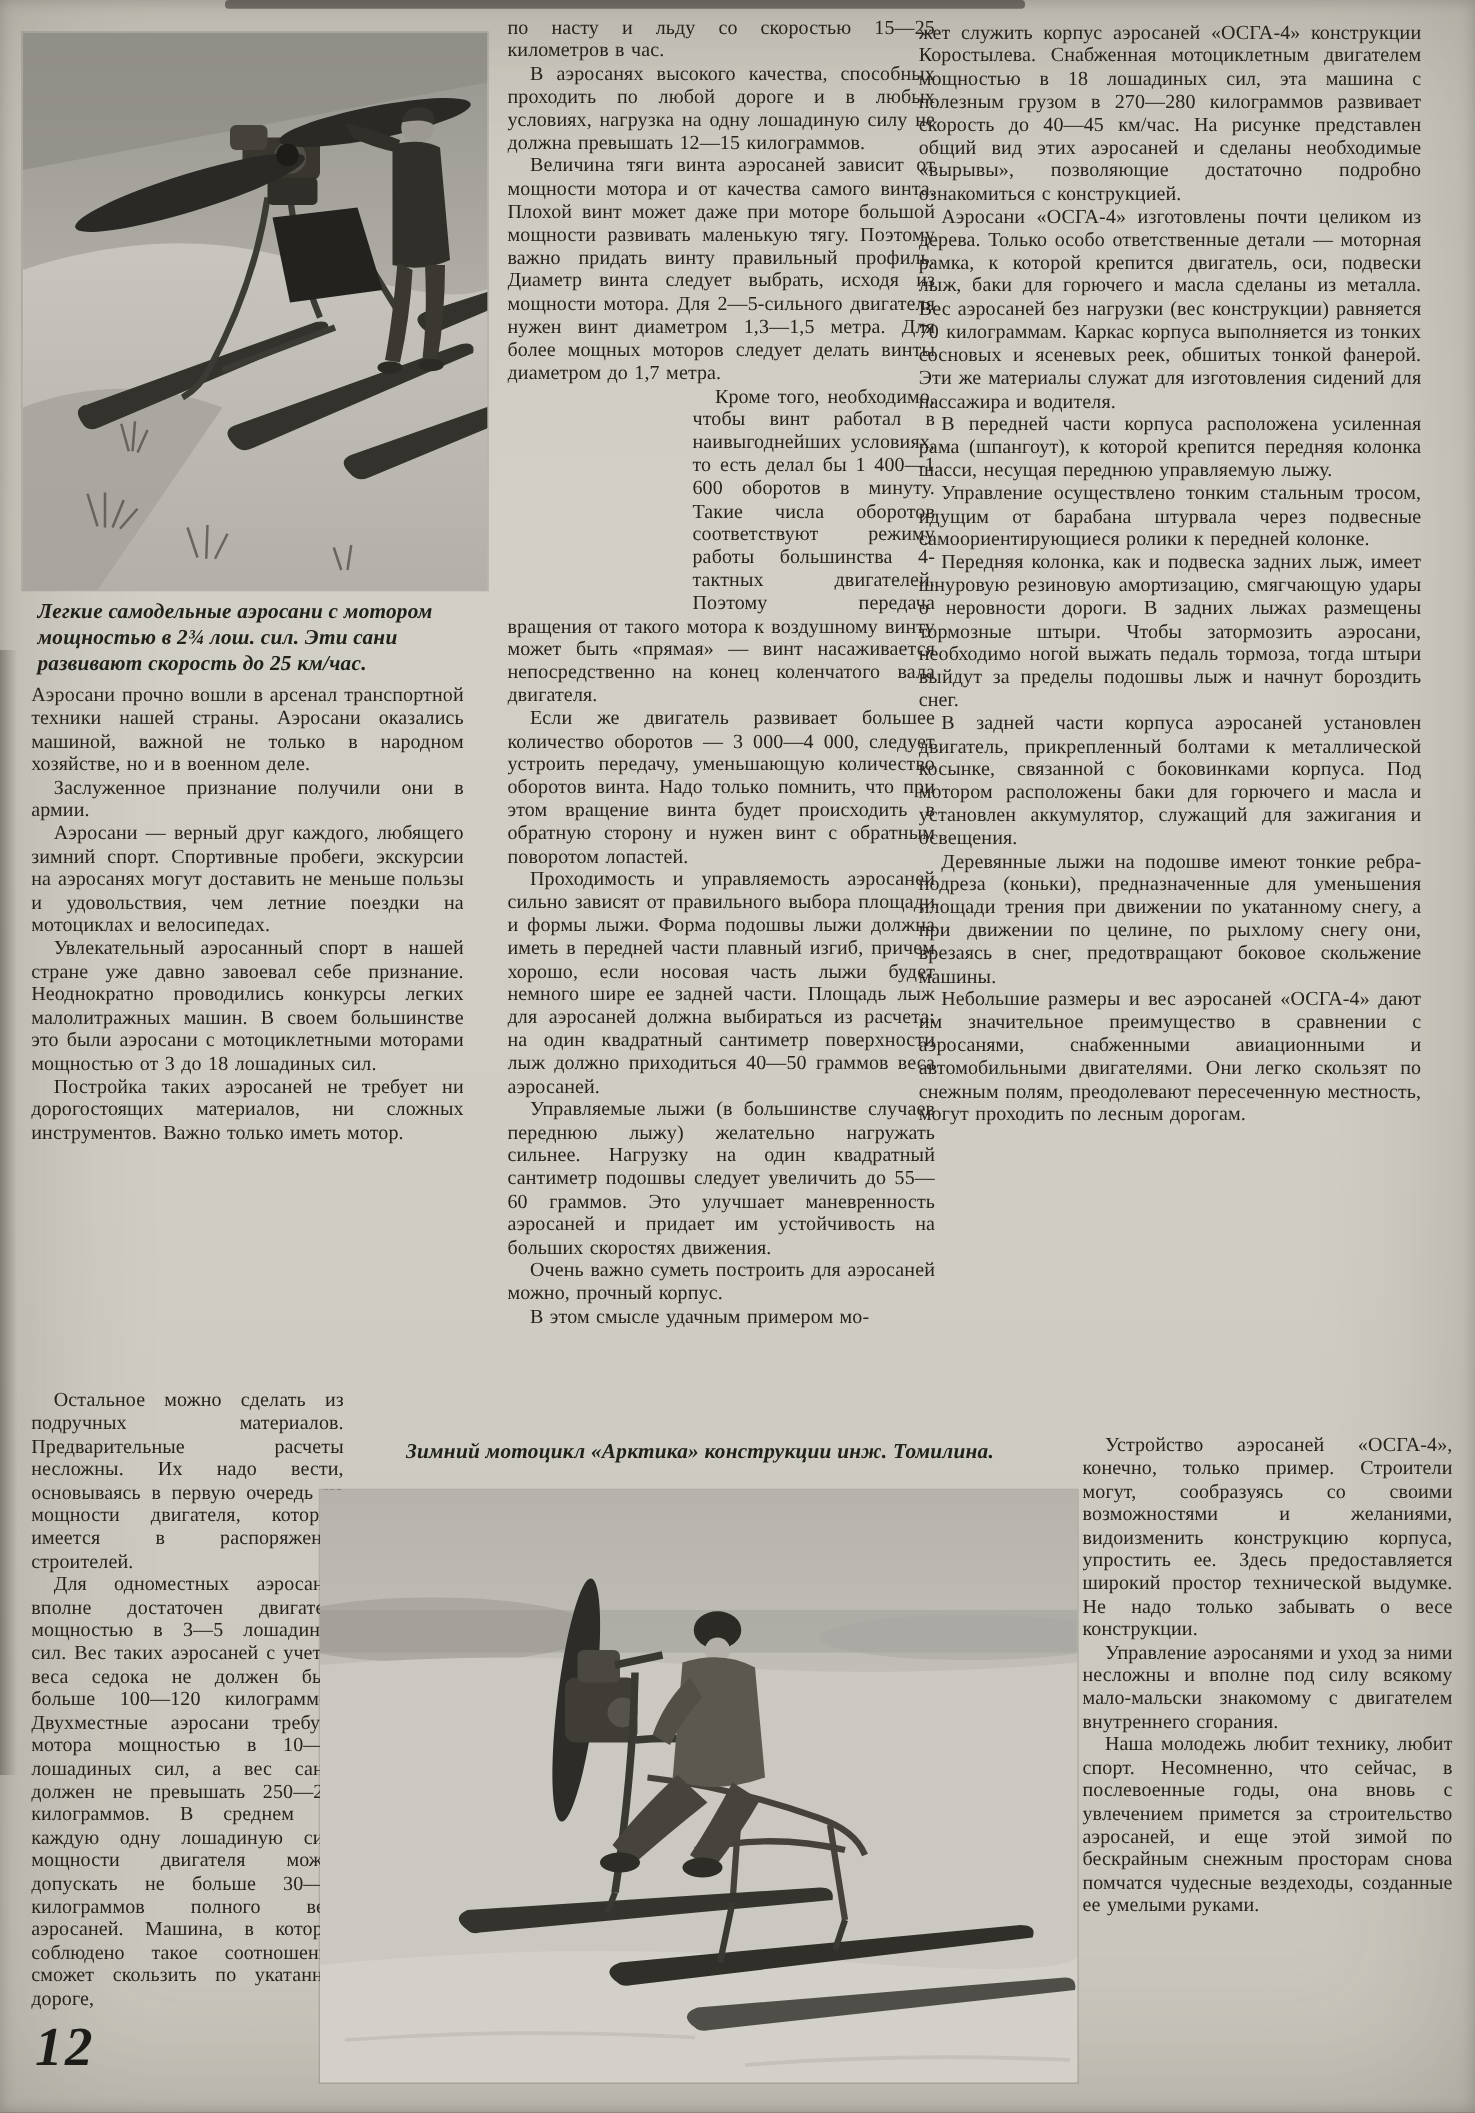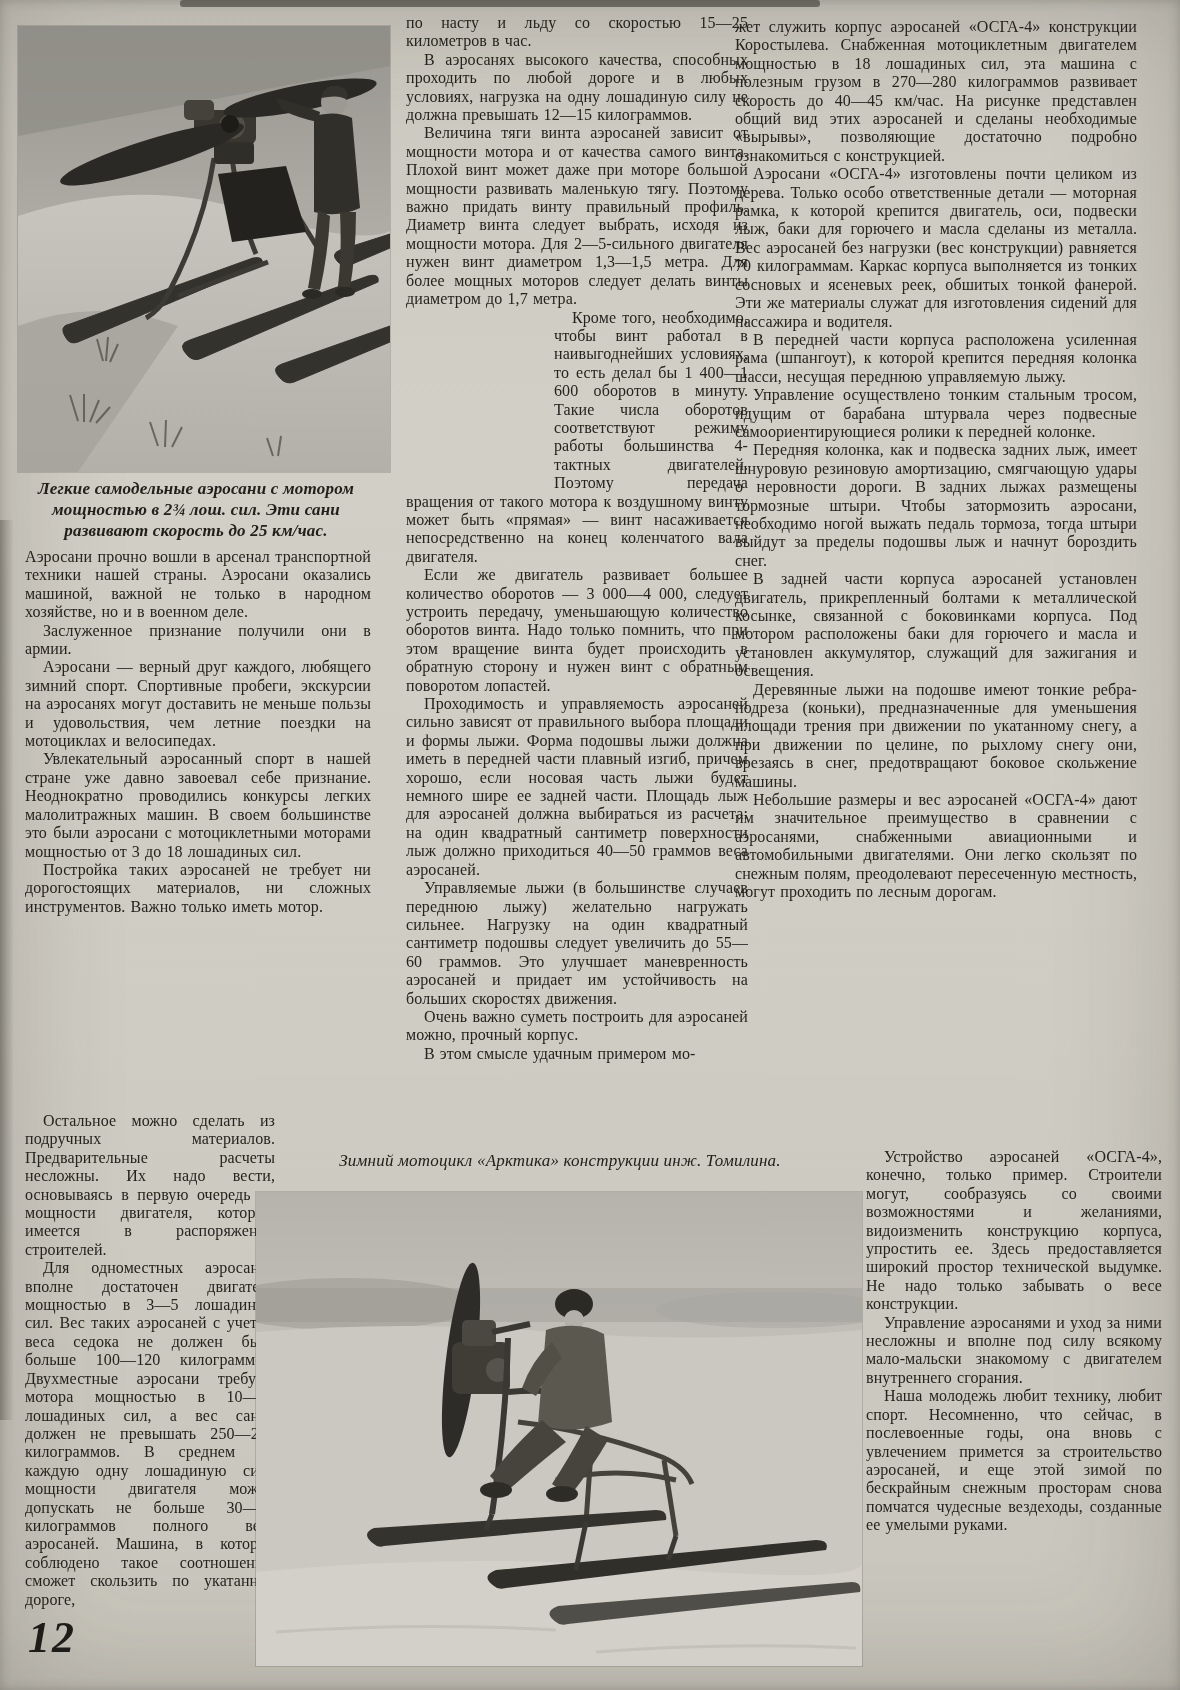--- a/index.html
+++ b/index.html
@@ -17,21 +17,20 @@
     background:linear-gradient(90deg,rgba(50,48,42,.35),rgba(50,48,42,0));}
   .top-smudge{position:absolute;left:180px;top:0;width:640px;height:7px;background:rgba(45,43,38,.55);border-radius:3px;}
 
   .photo{position:absolute;overflow:hidden;background:#b9b7af;box-shadow:0 0 0 1px rgba(90,88,80,.25);}
   .photo svg{display:block;width:100%;height:100%;}
 
   .caption{
     position:absolute;font-style:italic;font-weight:700;
     font-size:17px;line-height:21px;letter-spacing:.2px;
     color:#22201b;
-    text-align:center;
   }
   .caption-center{text-align:center;}
 
   .col{position:absolute;font-size:16px;line-height:18.4px;overflow:hidden;
        letter-spacing:.1px;word-spacing:1px;}
   .col p{margin:0;text-align:justify;text-indent:18px;}
   .col p.p-flush{text-indent:0;}
   .intrude{float:left;width:148px;height:184px;}
   .pagenum{
     position:absolute;left:28px;top:1612px;
@@ -138,21 +137,21 @@
     <p>В аэросанях высокого качества, способных проходить по любой дороге и в любых условиях, нагрузка на одну лошадиную силу не должна превышать 12—15 килограммов.</p>
     <p>Величина тяги винта аэросаней зависит от мощности мотора и от качества самого винта. Плохой винт может даже при моторе большой мощности развивать маленькую тягу. Поэтому важно придать винту правильный профиль. Диаметр винта следует выбрать, исходя из мощности мотора. Для 2—5-сильного двигателя нужен винт диаметром 1,3—1,5 метра. Для более мощных моторов следует делать винты диаметром до 1,7 метра.</p>
     <p><span class="intrude"></span><span>Кроме того, необходимо, чтобы винт работал в наивыгоднейших условиях, то есть делал бы 1 400—1 600 оборотов в минуту. Такие числа оборотов соответствуют режиму работы большинства 4-тактных двигателей. Поэтому передача вращения от такого мотора к воздушному винту может быть «прямая» — винт насаживается непосредственно на конец коленчатого вала двигателя.</span></p>
     <p>Если же двигатель развивает большее количество оборотов — 3 000—4 000, следует устроить передачу, уменьшающую количество оборотов винта. Надо только помнить, что при этом вращение винта будет происходить в обратную сторону и нужен винт с обратным поворотом лопастей.</p>
     <p>Проходимость и управляемость аэросаней сильно зависят от правильного выбора площади и формы лыжи. Форма подошвы лыжи должна иметь в передней части плавный изгиб, причем хорошо, если носовая часть лыжи будет немного шире ее задней части. Площадь лыж для аэросаней должна выбираться из расчета: на один квадратный сантиметр поверхности лыж должно приходиться 40—50 граммов веса аэросаней.</p>
     <p>Управляемые лыжи (в большинстве случаев переднюю лыжу) желательно нагружать сильнее. Нагрузку на один квадратный сантиметр подошвы следует увеличить до 55—60 граммов. Это улучшает маневренность аэросаней и придает им устойчивость на больших скоростях движения.</p>
     <p>Очень важно суметь построить для аэросаней можно, прочный корпус.</p>
     <p>В этом смысле удачным примером мо-</p>
   </div>
 
-  <div class="caption caption-center" style="left:300px;top:1150px;width:520px;font-weight:400;">Зимний мотоцикл «Арктика» конструкции инж. Томилина.</div>
+  <div class="caption caption-center" style="left:300px;top:1150px;width:520px;font-weight:700;">Зимний мотоцикл «Арктика» конструкции инж. Томилина.</div>
 
   <div class="photo" style="left:256px;top:1192px;width:606px;height:474px;">
     <svg viewBox="0 0 606 474">
       <defs>
         <linearGradient id="sky2" x1="0" y1="0" x2="0" y2="1">
           <stop offset="0" stop-color="#b5b3ab"></stop>
             <stop offset="0.35" stop-color="#c2c0b8"></stop>
             <stop offset="1" stop-color="#ceccc4"></stop>
         </linearGradient>
       </defs>

